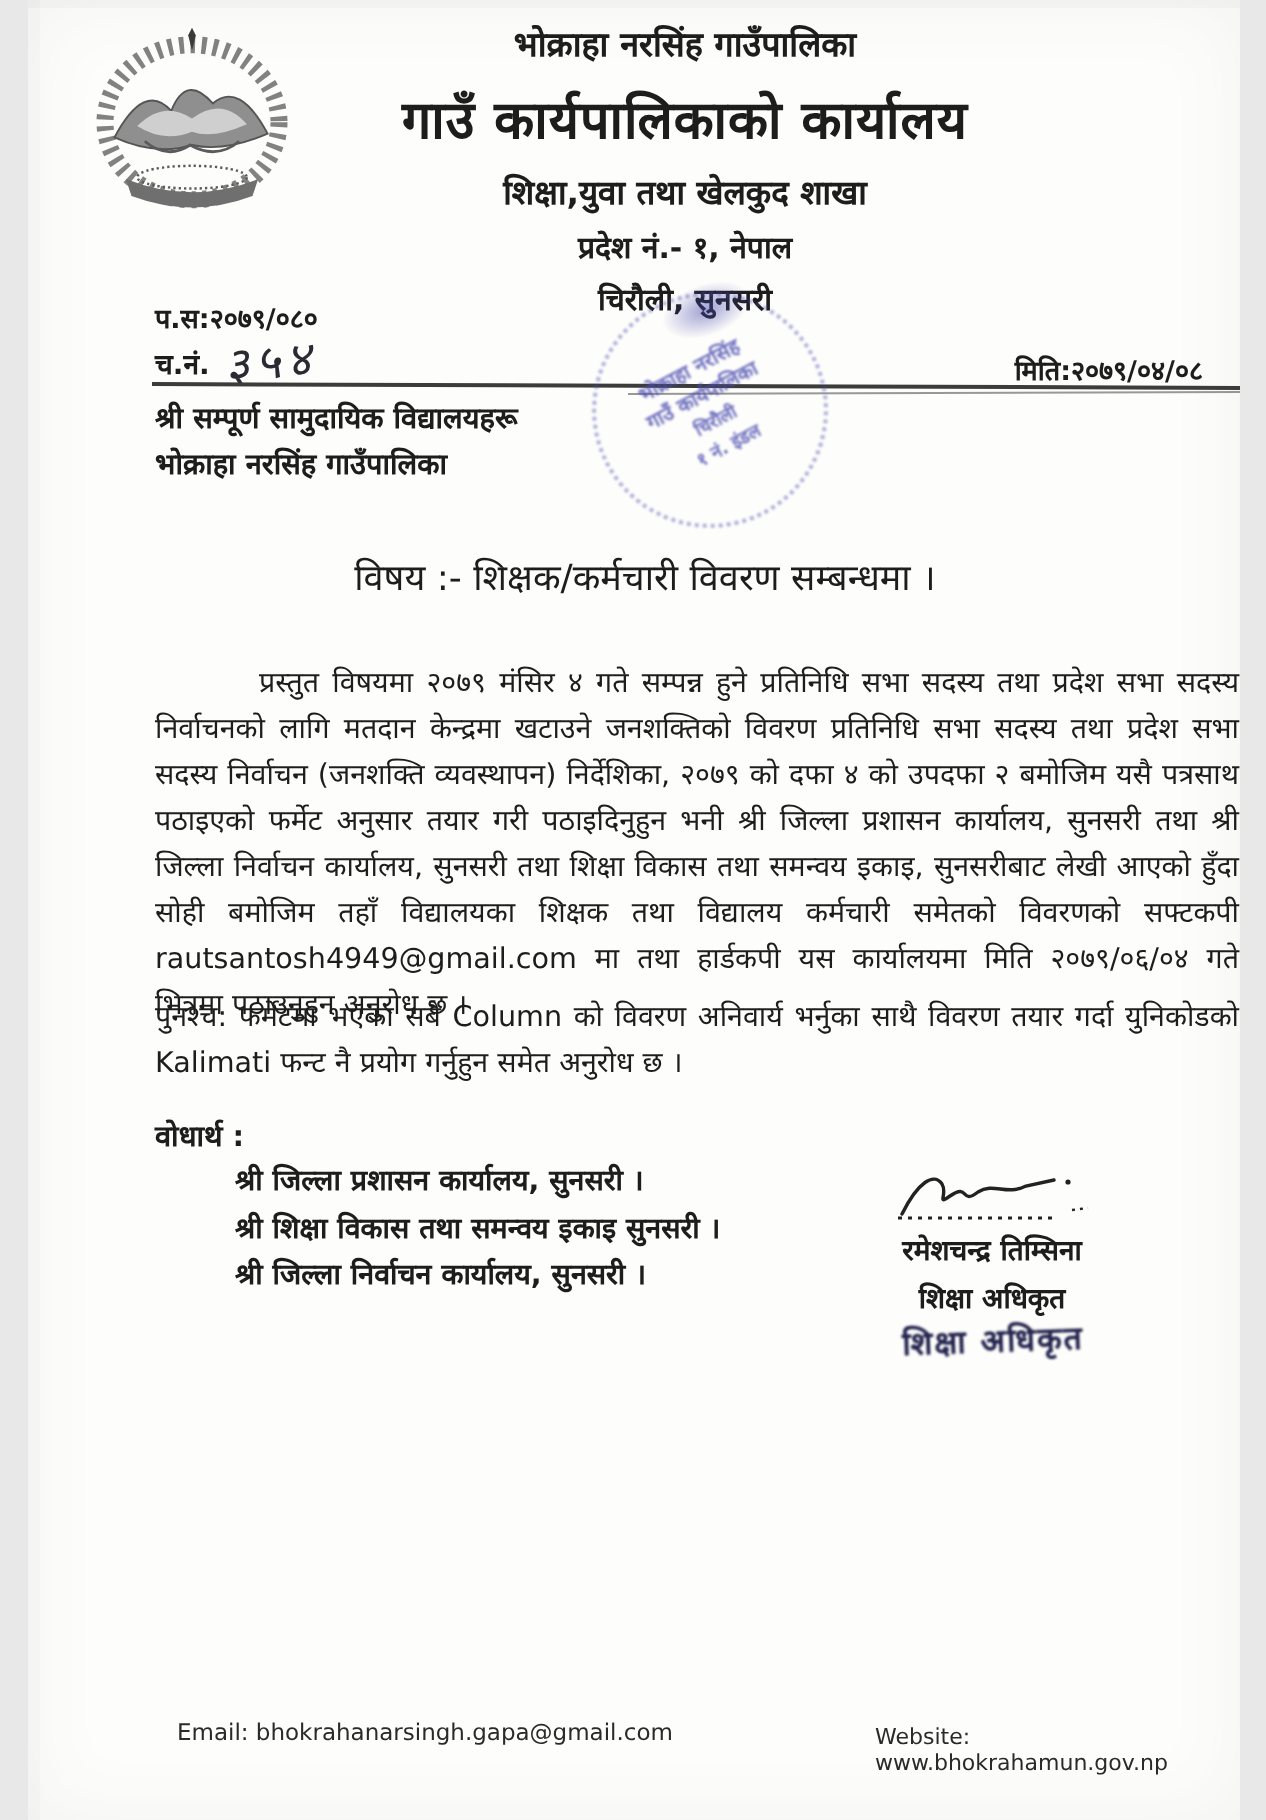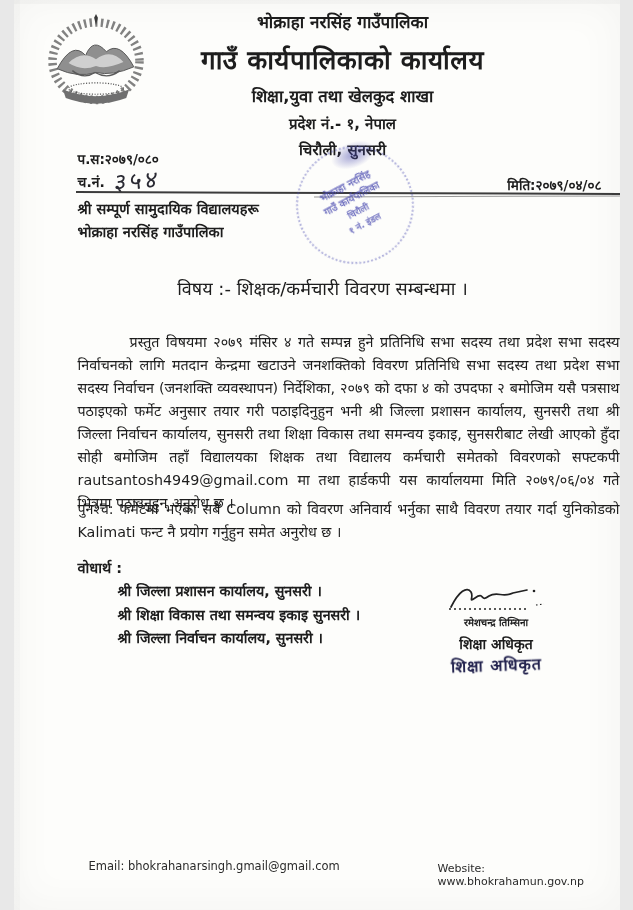--- a/index.html
+++ b/index.html
@@ -57,21 +57,21 @@
   .subject { position: absolute; left: 0; top: 276px; width: 100%; box-sizing: border-box; padding-left: 12px; text-align: center; font-size: 18px; font-weight: 400; }
   .para { position: absolute; left: 64px; width: 542px; margin: 0; font-size: 14.3px; line-height: 23px; text-align: justify; }
   .p1 { top: 331px; text-indent: 52px; }
   .p2 { top: 498px; }
   
   .cc-head { position: absolute; left: 64px; top: 557px; font-size: 14.5px; font-weight: bold; }
   .cc-list { position: absolute; left: 64px; top: 580px; font-size: 14.3px; line-height: 23.5px; font-weight: 700; margin-left: 40px; }
   
   .sig-block { position: absolute; right: 26px; top: 583px; width: 195px; text-align: center; }
   .signature-svg { width: 110px; height: 30px; display: block; margin: 0 auto; }
-  .sig-name  { font-size: 10px; font-weight: 600; margin-top: 2px; }
+  .sig-name  { font-size: 14px; font-weight: 600; margin-top: 2px; }
   .sig-title { font-size: 14px; font-weight: 600; margin-top: 5px; }
   .sig-stamp { font-size: 16px; font-weight: bold; margin-top: 1px; color: #23234e;
                filter: blur(0.6px); transform: rotate(-2deg); letter-spacing: 1px; }
   
   .footer-email { position: absolute; left: 75px;  top: 859px; font-size: 11.5px; color: #2a2a2a; }
   .footer-web   { position: absolute; left: 424px; top: 862px; font-size: 11px;   color: #2a2a2a; }
 </style>
 </head>
 <body>
 
@@ -132,16 +132,16 @@
       <path d="M10 24 C18 8 26 3 30 9 C33 14 27 20 34 15 C44 8 39 20 48 13 C56 8 62 15 72 10 L86 7" stroke="#222" stroke-width="1.7" fill="none" stroke-linecap="round"></path>
       <path d="M8 26 H88" stroke="#222" stroke-width="1.5" stroke-dasharray="2 3" fill="none"></path>
       <circle cx="93" cy="8" r="1.3" fill="#222"></circle>
       <path d="M95 22 l8 -1" stroke="#222" stroke-width="1.2" stroke-dasharray="1.5 2.5"></path>
     </svg>
     <div class="sig-name">रमेशचन्द्र तिम्सिना</div>
     <div class="sig-title">शिक्षा अधिकृत</div>
     <div class="sig-stamp">शिक्षा अधिकृत</div>
   </div>
 
-  <div class="footer-email">Email: bhokrahanarsingh.gmail@gmail.com</div>
+  <div class="footer-email">Email: bhokrahanarsingh.gapa@gmail.com</div>
   <div class="footer-web">Website: www.bhokrahamun.gov.np</div>
 
 </div>
 
 </body></html>

